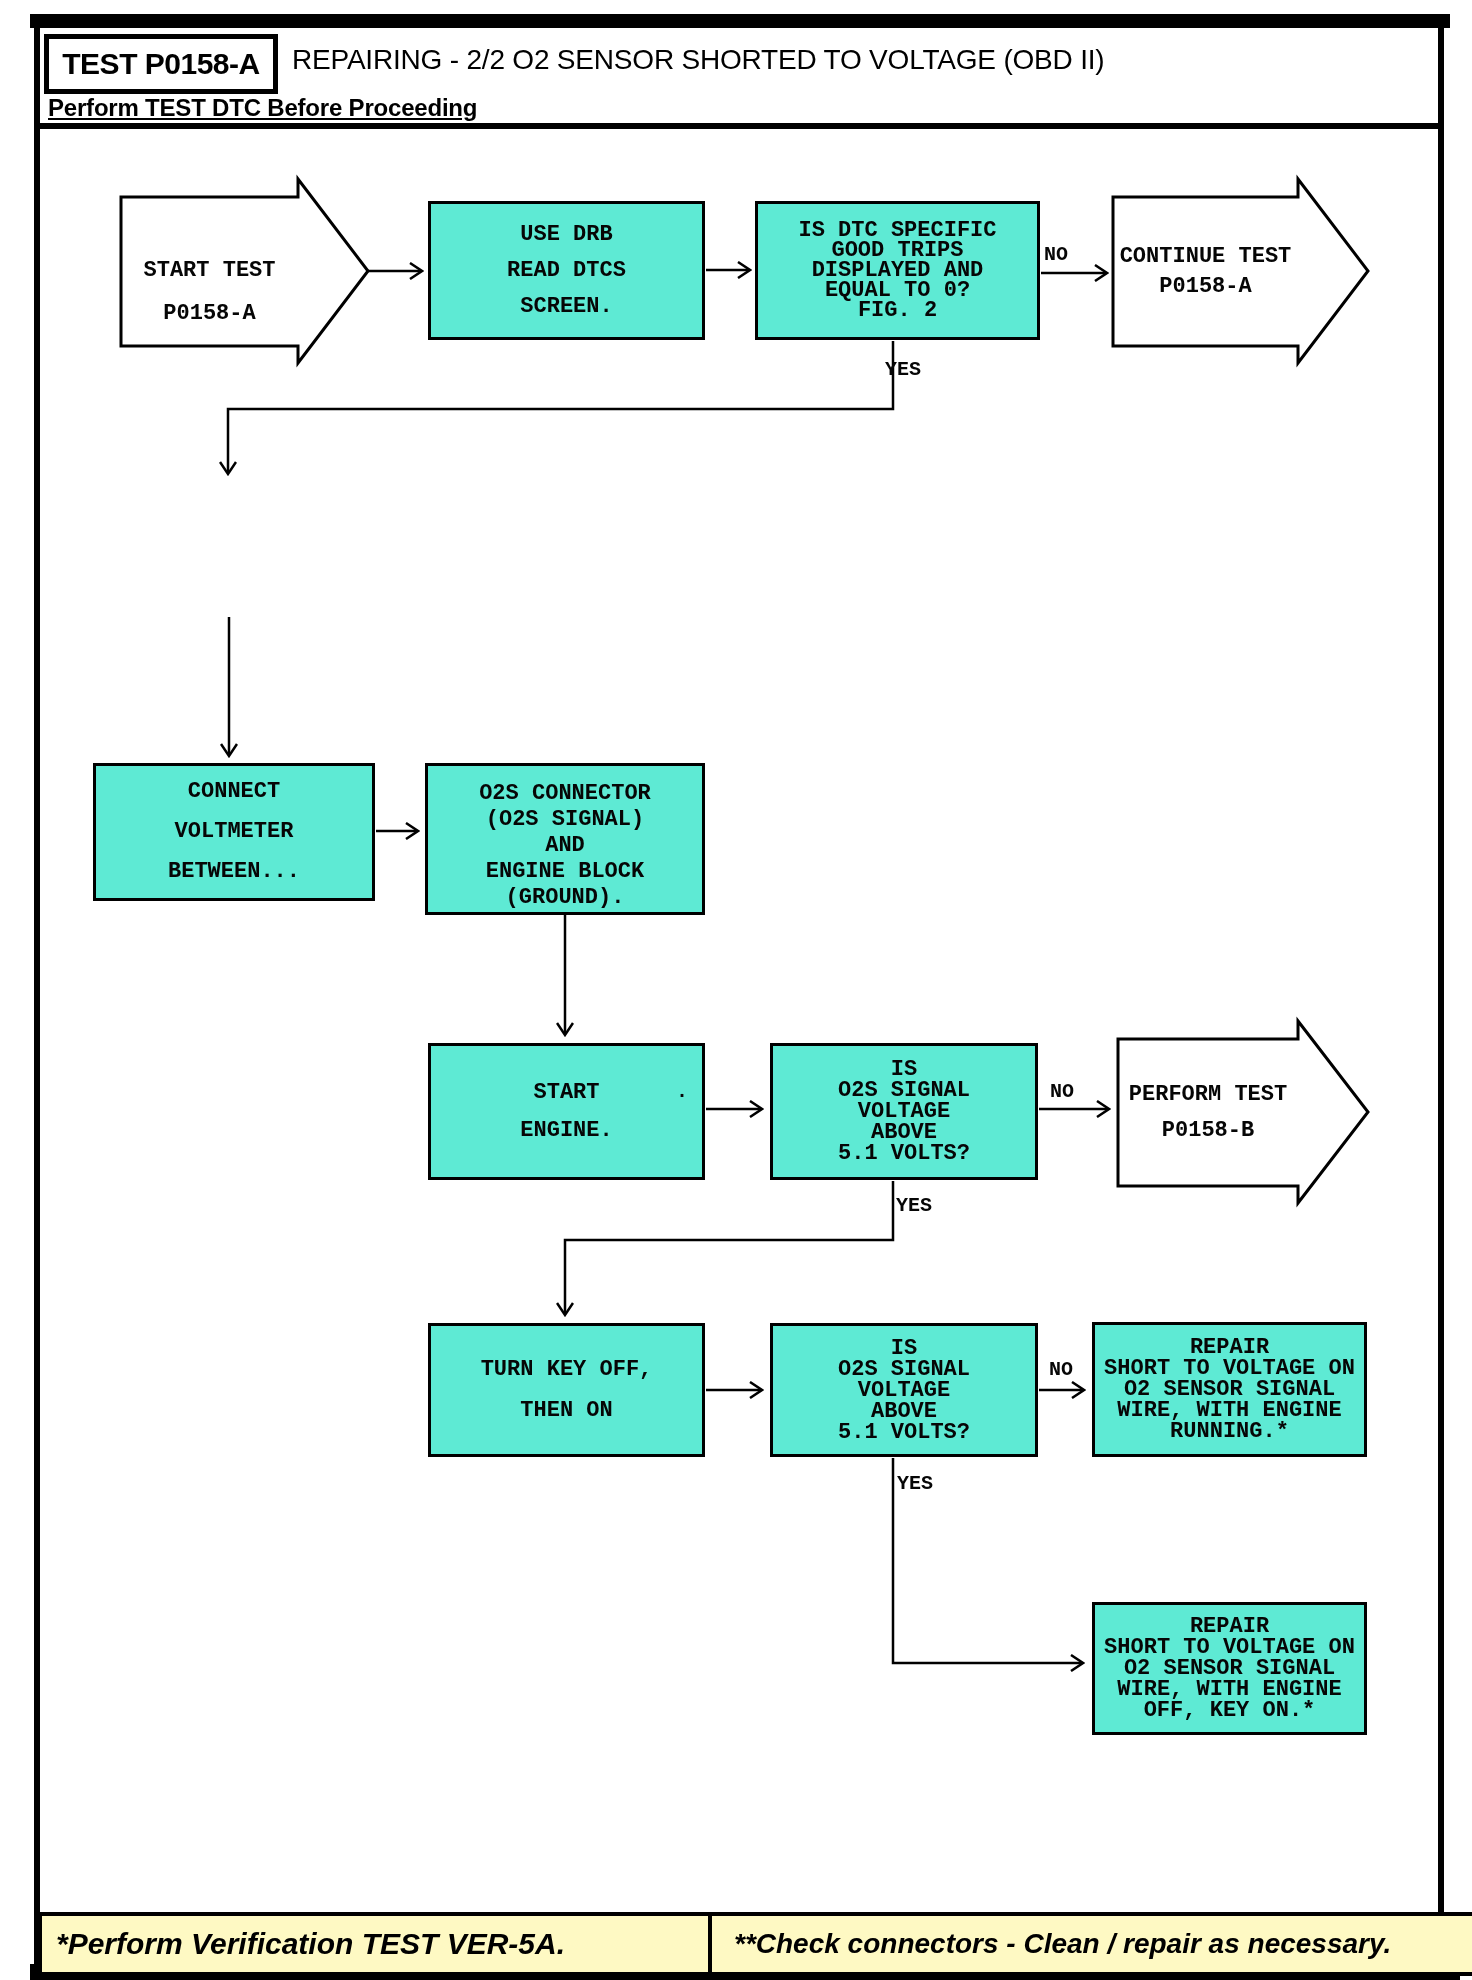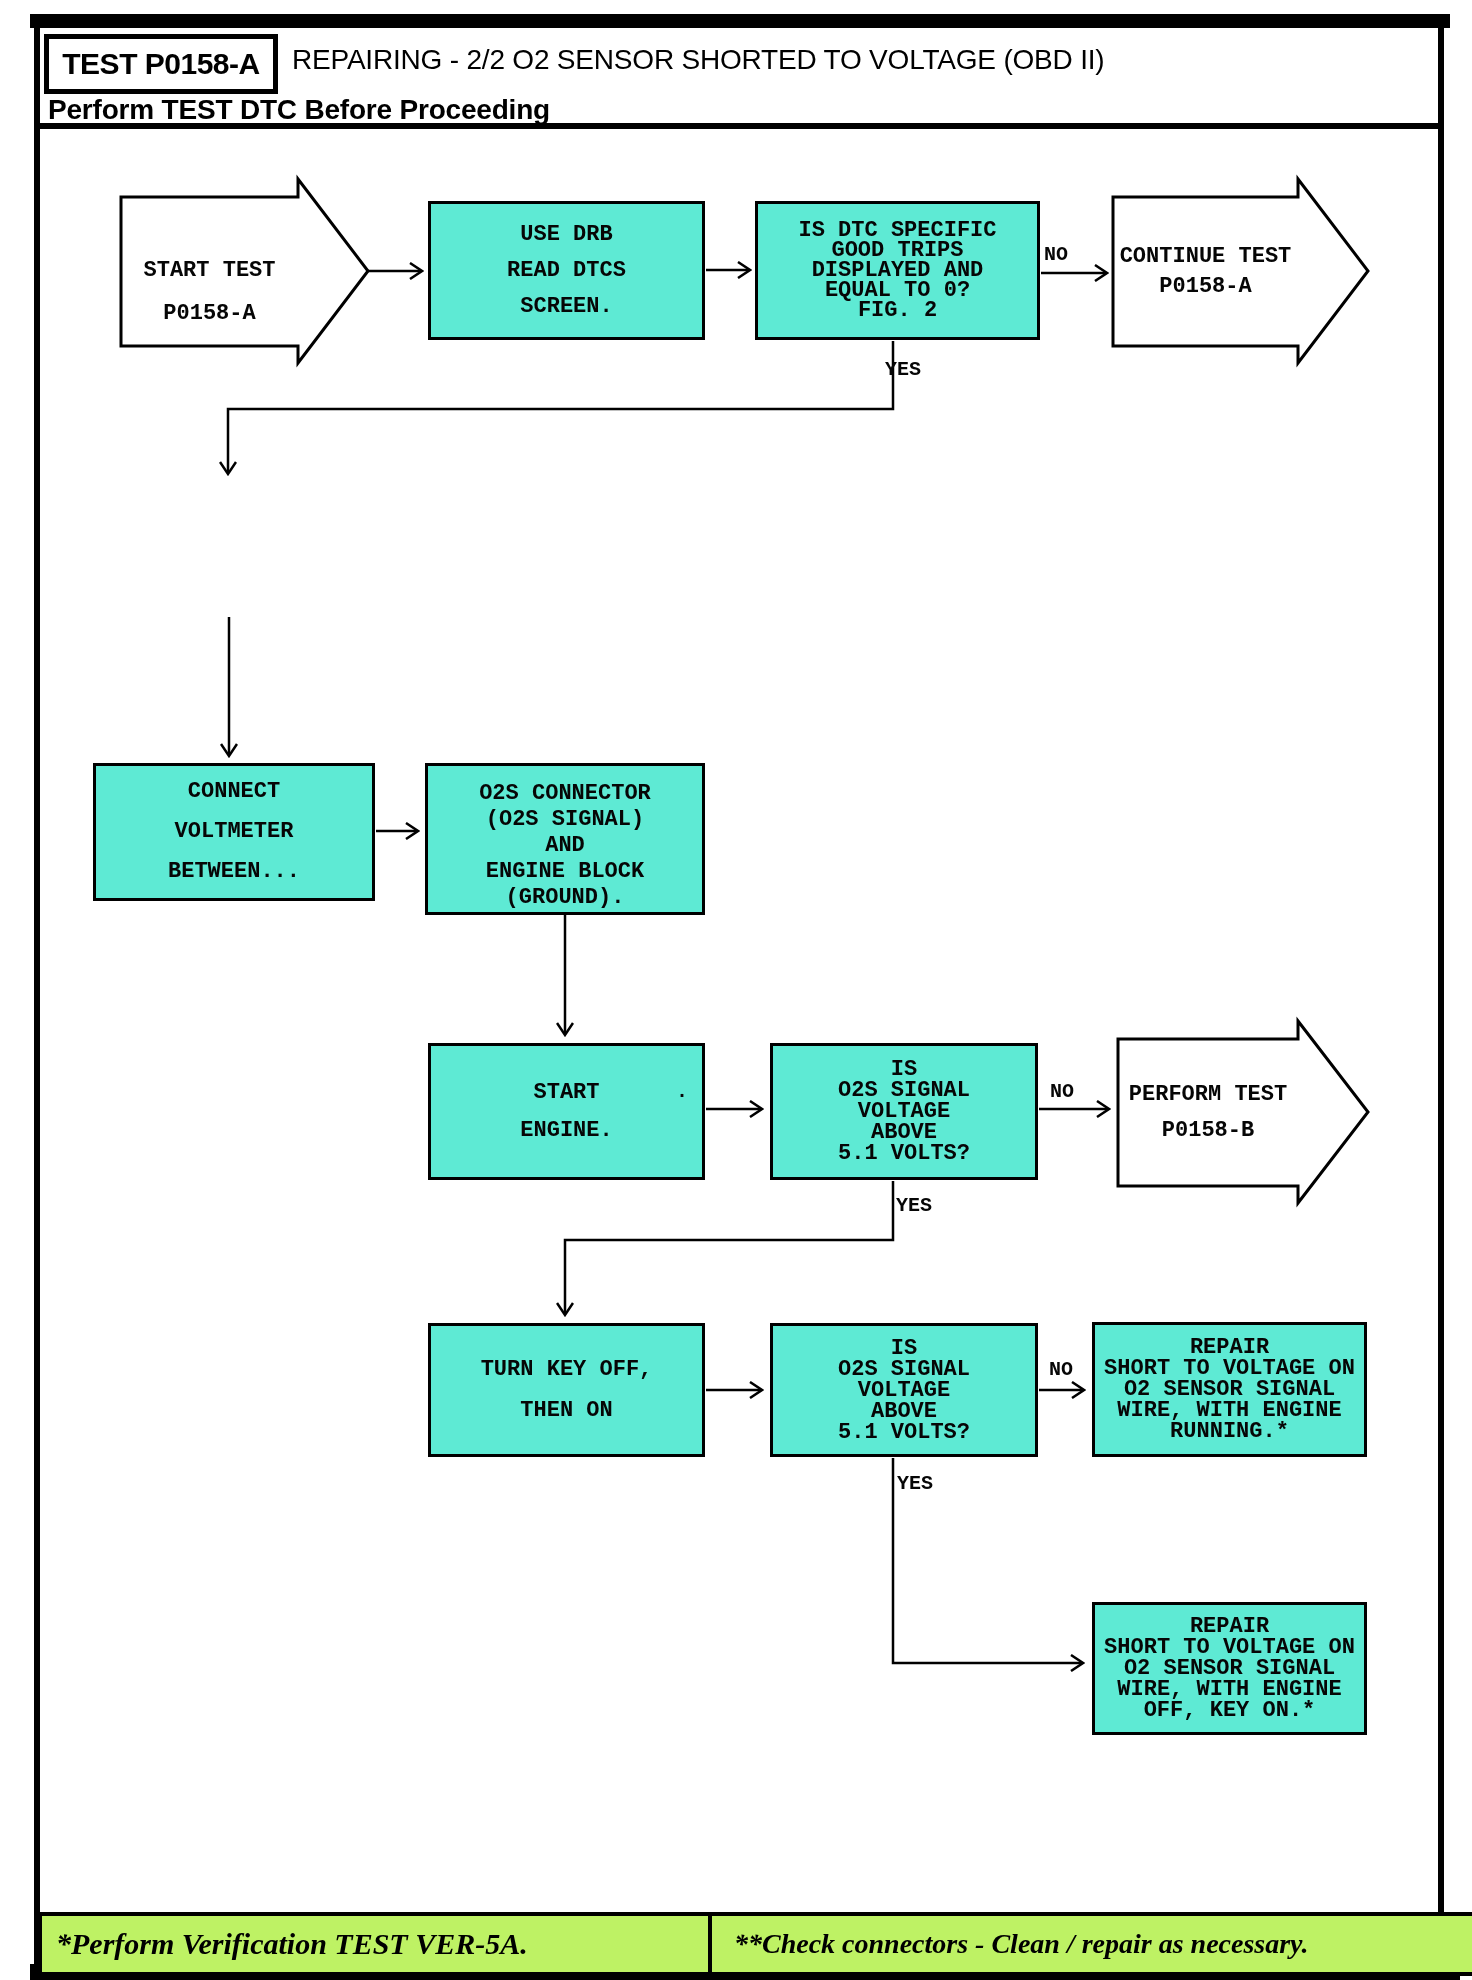--- a/index.html
+++ b/index.html
@@ -22,23 +22,23 @@
        font-weight:bold;font-size:20px;color:#060606;}
   .lh20{line-height:20px}.lh21{line-height:21px}.lh26{line-height:26px}
   .lh30{line-height:30px}.lh36{line-height:36px}.lh38{line-height:38px}
   .lh39{line-height:39px}.lh40{line-height:40px}.lh41{line-height:41px}
   .lh43{line-height:43px}
   .pt6{padding-top:6px}.pt14{padding-top:14px}.pt20{padding-top:20px}
   .title-box{left:44px;top:34px;width:224px;height:50px;border:5px solid #000;
        display:flex;align-items:center;justify-content:center;
        font-weight:bold;font-size:30px;letter-spacing:-0.5px;}
   .main-title{left:292px;top:44px;font-weight:normal;font-size:28px;letter-spacing:-0.2px;}
-  .sub-title{left:48px;top:94px;font-weight:bold;font-size:28px;letter-spacing:-0.2px;}
-  .foot-cell{border:4px solid #000;background:#bef264;display:flex;align-items:center;
-       font-style:italic;font-weight:bold;z-index:4;font-family:Liberation Serif, serif;}
+  .sub-title{left:48px;top:94px;font-weight:bold;font-size:24px;letter-spacing:-0.2px;text-decoration:underline;}
+  .foot-cell{border:4px solid #000;background:#fef9c3;display:flex;align-items:center;
+       font-style:italic;font-weight:bold;z-index:4;}
   .foot-left{left:38px;top:1912px;width:674px;height:56px;font-size:30px;padding-left:14px;}
   .foot-right{left:708px;top:1912px;width:747px;height:56px;font-size:28px;padding-left:22px;}
 </style>
 </head>
 <body>
 
 <div class="page">
 
   <div class="abs bar" style="left:30px;top:14px;width:1420px;height:14px;"></div>
   <div class="abs bar" style="left:34px;top:22px;width:6px;height:1948px;"></div>

